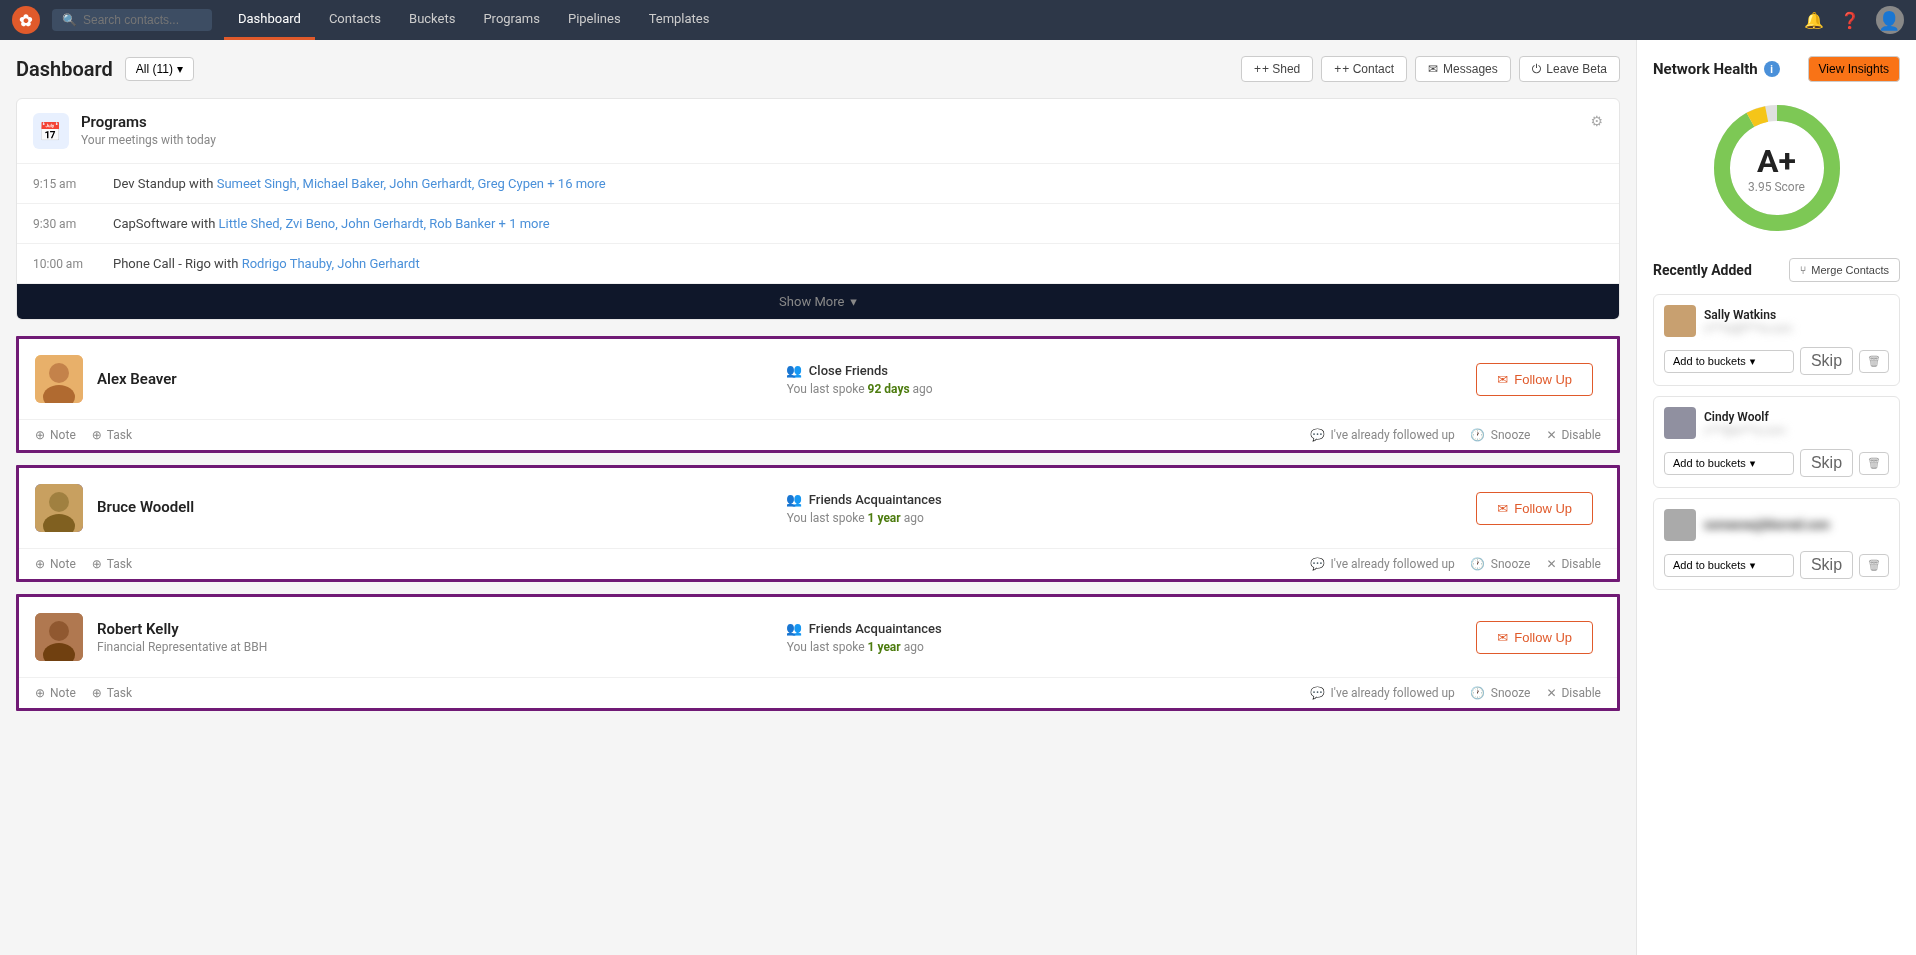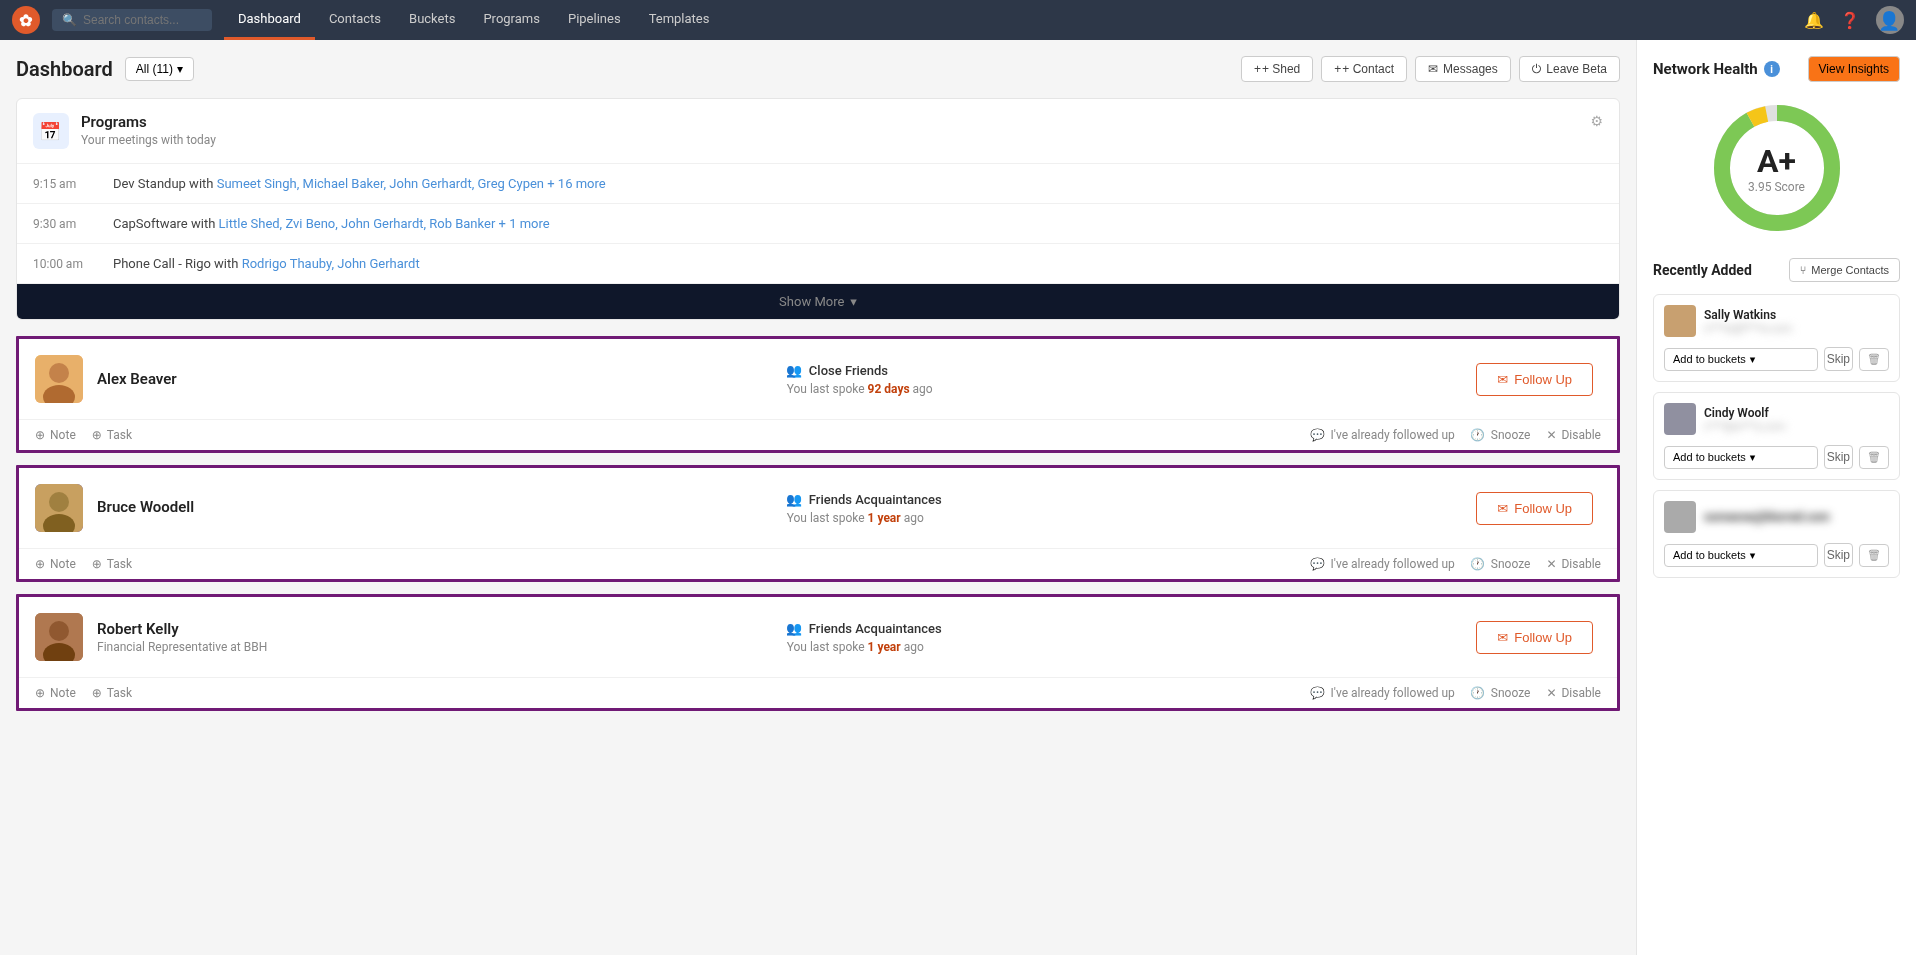--- a/index.html
+++ b/index.html
@@ -140,21 +140,21 @@
       padding: 0 24px;
     }
     .bucket-label {
       display: flex; align-items: center; gap: 6px;
       font-size: 13px; font-weight: 500; color: #333;
     }
     .bucket-label .bucket-icon { color: #4a90d9; }
     .last-spoke {
       font-size: 12px; color: #888; margin-top: 4px;
     }
-    .last-spoke strong { color: #c2410c; }
+    .last-spoke strong { color: #4d7c0f; }
     .follow-up-btn {
       border: 1.5px solid #e05a2b; background: white; border-radius: 4px;
       padding: 8px 20px; font-size: 13px; color: #e05a2b; cursor: pointer;
       display: flex; align-items: center; gap: 6px; font-weight: 500;
       flex-shrink: 0; margin-right: 8px;
     }
     .contact-card-footer {
       border-top: 1px solid #f0f0f0; padding: 8px 16px;
       display: flex; align-items: center; gap: 0;
     }
@@ -224,21 +224,21 @@
     .recent-name { font-size: 12px; font-weight: 600; color: #222; }
     .recent-email { font-size: 11px; color: #aaa; }
     .recent-actions { display: flex; gap: 6px; align-items: center; }
     .recent-add-btn {
       border: 1px solid #ccc; background: white; border-radius: 4px;
       padding: 4px 8px; font-size: 11px; cursor: pointer;
       display: flex; align-items: center; gap: 4px; flex: 1;
     }
     .recent-skip-btn {
       border: 1px solid #ccc; background: white; border-radius: 4px;
-      padding: 4px 2px; font-size: 12px; cursor: pointer; color: #666;
+      padding: 4px 10px; font-size: 16px; cursor: pointer; color: #666;
     }
     .recent-del-btn {
       border: 1px solid #ccc; background: white; border-radius: 4px;
       padding: 4px 7px; font-size: 11px; cursor: pointer; color: #999;
     }
 
     
     .av-yellow { background: linear-gradient(135deg, #f6d365, #fda085); }
     .av-blue { background: linear-gradient(135deg, #667eea, #764ba2); }
 

